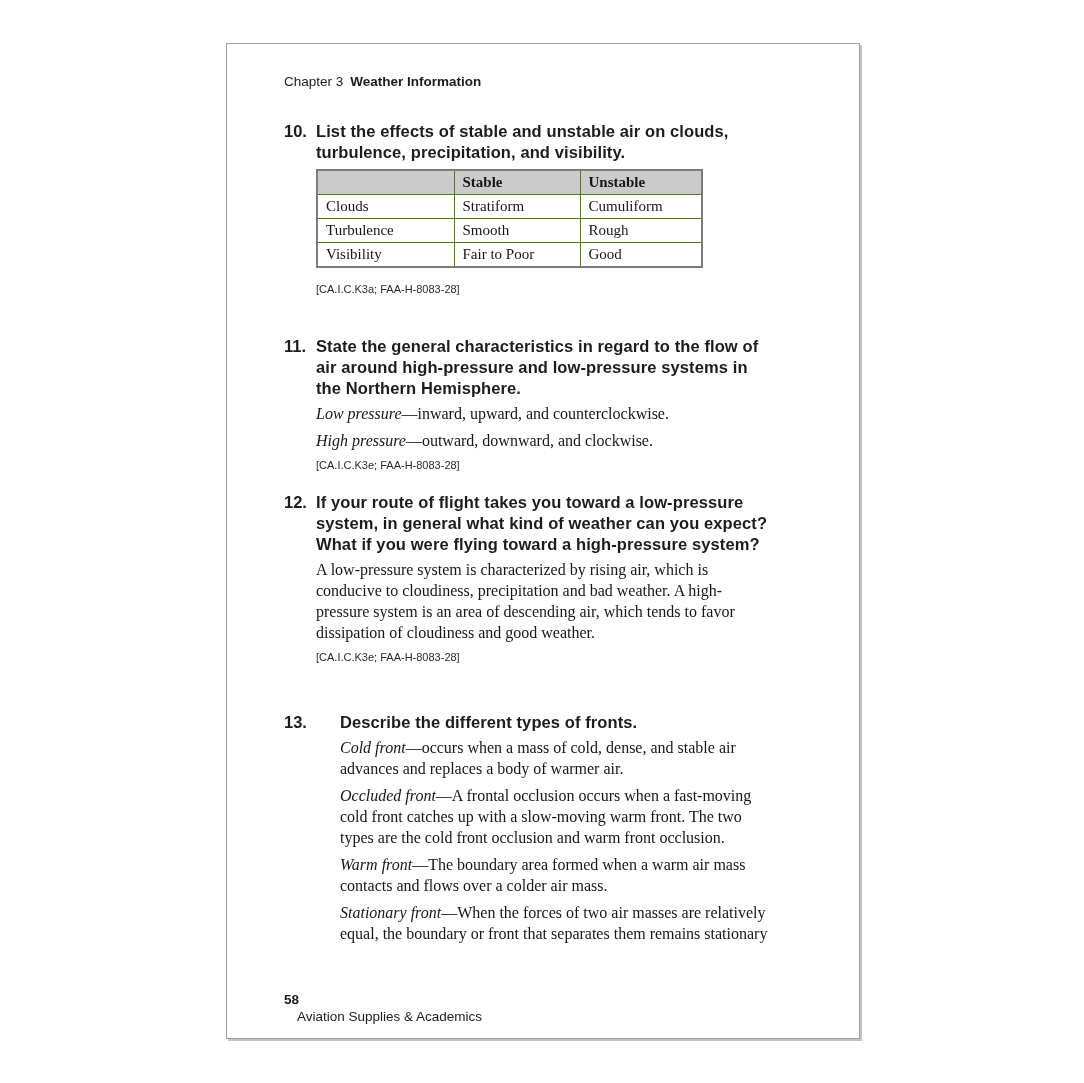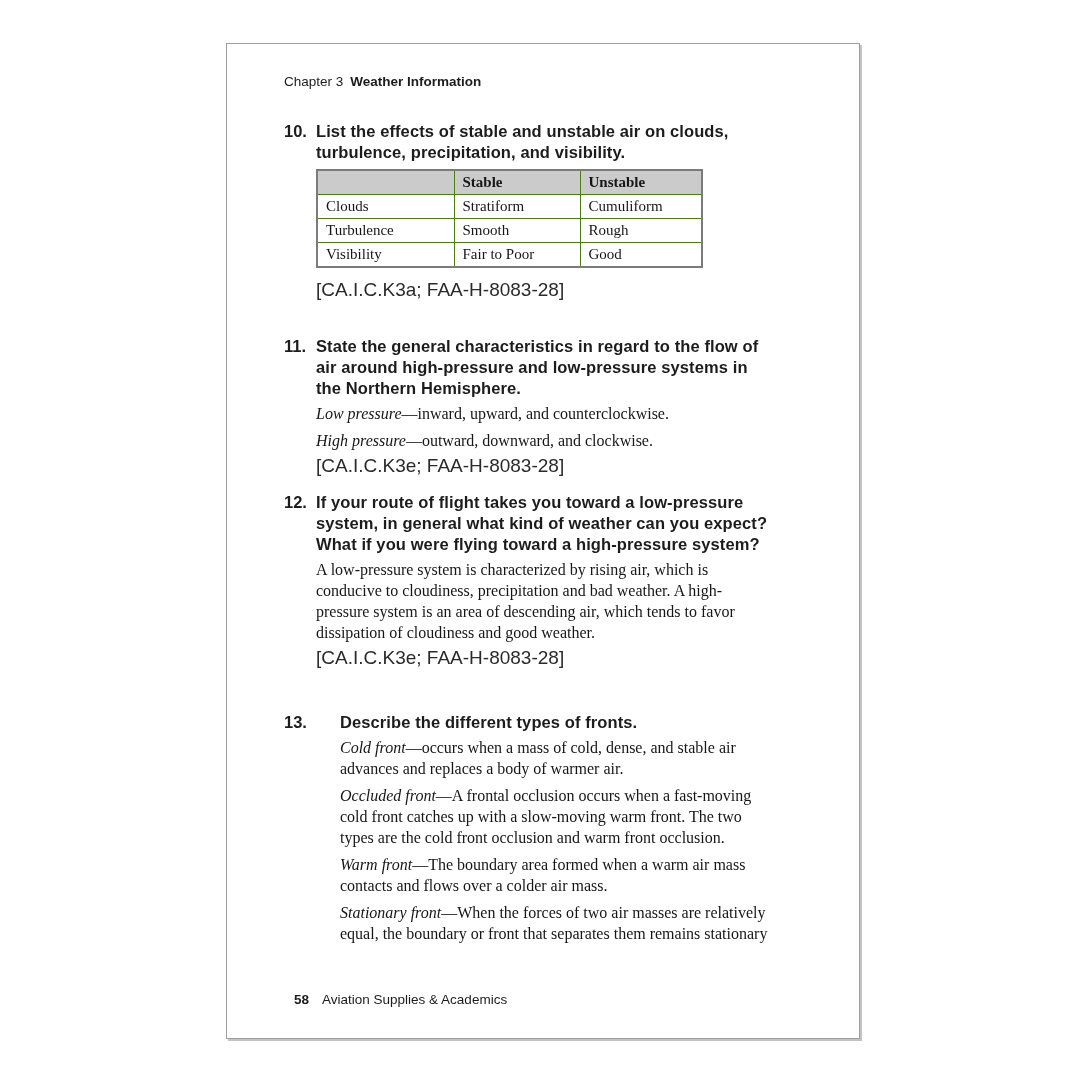--- a/index.html
+++ b/index.html
@@ -64,21 +64,21 @@
     font-family: "Liberation Serif", serif;
     font-size: 16px;
     line-height: 21px;
     white-space: pre-line;
     margin-top: 4px;
     color: #161616;
   }
   .answer + .answer { margin-top: 6px; }
   .answer .term { font-style: italic; margin-top: 36px; }
   .acs-ref {
-    font-size: 19px;
+    font-size: 11px;
     line-height: 17px;
     margin-top: 6px;
     color: #2a2a2a;
   }
   .q10 { top: 77px; }
   .q11 { top: 292px; }
   .q12 { top: 448px; }
   .q13 { top: 668px; gap: 24px; }
   .q10 .acs-ref { margin-top: 13px; }
 
@@ -102,25 +102,26 @@
   table.cmp th {
     background: #cbcbcb;
     font-weight: bold;
   }
   .col-a { width: 137px; }
   .col-b { width: 126px; }
   .col-c { width: 122px; }
 
   .page-footer {
     position: absolute;
-    left: 67px;
+    left: 57px;
     top: 947px;
     font-size: 13.5px;
     line-height: 17px;
     display: flex;
+    flex-direction: column;
   }
   .page-footer .pagenum { font-weight: bold; }
   .page-footer .publisher { margin-left: 13px; }
 </style>
 </head>
 <body>
 
 <div class="canvas">
   <div class="page">
 

